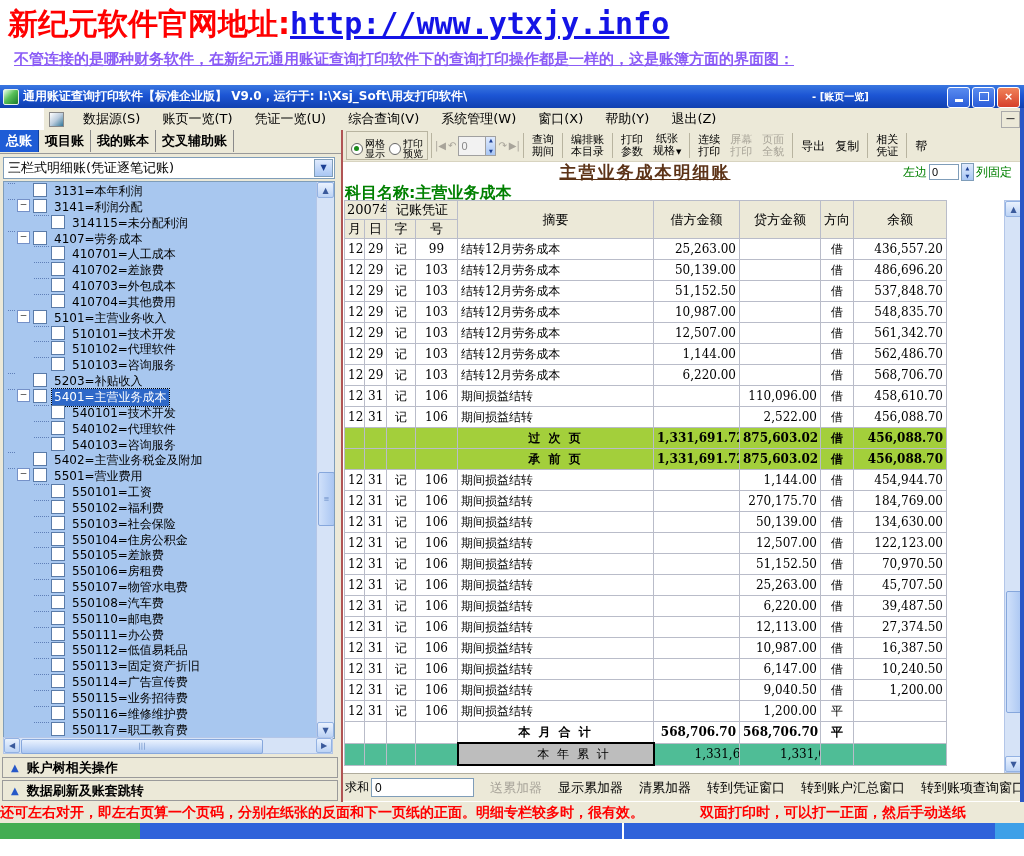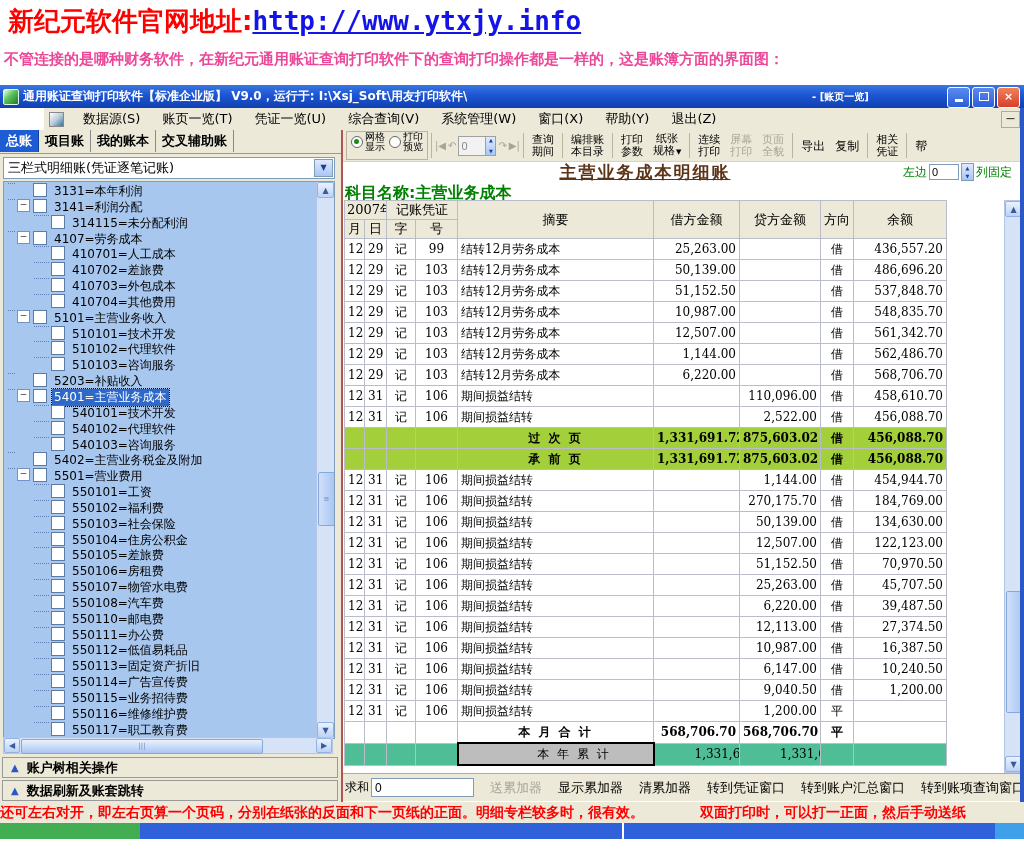--- a/index.html
+++ b/index.html
@@ -1,22 +1,22 @@
 <!DOCTYPE html>
 <html><head>
 <meta charset="utf-8">
 <style>
   html,body{margin:0;padding:0;}
   body{width:1024px;height:856px;background:#fff;font-family:"DejaVu Sans","Liberation Sans",sans-serif;color:#000;}
   #screen{position:relative;width:1024px;height:856px;overflow:hidden;background:#fff;}
 
   
-  .note-line1{position:absolute;left:8px;top:4px;font-size:26px;font-weight:bold;color:#f00;white-space:nowrap;}
+  .note-line1{position:absolute;left:8px;top:4px;font-size:30px;font-weight:bold;color:#f00;white-space:nowrap;}
   .note-line1 .url{color:#1414e6;text-decoration:underline;font-family:"DejaVu Sans Mono","Liberation Mono",monospace;font-weight:bold;}
-  .note-line2{position:absolute;left:4px;top:50px;font-size:15px;font-weight:bold;color:#ec4899;white-space:nowrap;}
+  .note-line2{position:absolute;left:14px;top:50px;font-size:15px;font-weight:bold;color:#8b5cf6;white-space:nowrap;text-decoration:underline;}
 
   
   .titlebar{position:absolute;left:0;top:85px;width:1024px;height:23px;
     background:linear-gradient(to bottom,#3a77e0 0%,#1c55d4 45%,#1040b0 100%);
     display:flex;align-items:center;color:#fff;}
   .app-icon{width:14px;height:14px;margin:0 4px 0 3px;border:1px solid #e8f0e8;border-radius:2px;
     background:linear-gradient(135deg,#eaffea 0%,#58c058 45%,#1a7a2a 100%);}
   .titlebar-title{font-size:12px;font-weight:bold;white-space:nowrap;overflow:hidden;max-width:720px;}
   .titlebar-doc{position:absolute;left:790px;font-size:10px;font-weight:bold;white-space:nowrap;margin-left:22px;}
   .tb-buttons{position:absolute;right:4px;top:2px;display:flex;gap:2px;}
@@ -75,21 +75,21 @@
     display:flex;align-items:center;font-size:13px;font-weight:bold;box-sizing:border-box;}
   .acc-panel .tri{color:#2758c8;font-size:10px;margin:0 8px 0 8px;}
   .splitter{position:absolute;left:341px;top:130px;width:2px;height:676px;background:#b05454;}
 
   
   .right-panel{position:absolute;left:343px;top:130px;width:677px;height:676px;background:#fff;}
   .win-right-border{position:absolute;right:0;top:108px;width:4px;height:716px;background:#2a56c6;}
 
   .toolbar{position:absolute;left:0;top:0;width:100%;height:31px;background:#ece9d8;
     display:flex;align-items:center;border-bottom:1px solid #d8d4c0;}
-  .radio-group{display:flex;align-items:flex-start;height:27px;border:1px solid #b8b4a0;margin-left:3px;padding:0 2px;background:#ece9d8;}
+  .radio-group{display:flex;align-items:flex-end;height:27px;border:1px solid #b8b4a0;margin-left:3px;padding:0 2px;background:#ece9d8;}
   .radio-opt{display:flex;align-items:center;margin:0 2px;}
   .radio{flex:none;width:10px;height:10px;border-radius:50%;border:1px solid #666;background:#fff;margin-right:2px;}
   .radio.checked{position:relative;}
   .radio.checked::after{content:"";position:absolute;left:2px;top:2px;width:5px;height:5px;border-radius:50%;background:#1a8a1a;}
   .two-line{font-size:10px;line-height:10px;white-space:pre-line;text-align:left;}
   .tsep{width:1px;height:25px;background:#b8b4a0;margin:0 3px;flex:none;}
   .nav-group{display:flex;align-items:center;color:#a8a49a;font-size:10px;gap:2px;}
   .spinbox{display:flex;align-items:stretch;width:36px;height:18px;border:1px solid #a0a0a0;background:#f2f2f2;}
   .spinbox input{width:22px;border:none;background:#f2f2f2;font-size:11px;color:#888;padding:0 2px;}
   .spin-arrows{display:flex;flex-direction:column;justify-content:space-between;width:11px;background:linear-gradient(#dfeafd,#a8c6f4);border-left:1px solid #a0a0a0;color:#1c3f94;font-size:5px;line-height:7px;text-align:center;}

